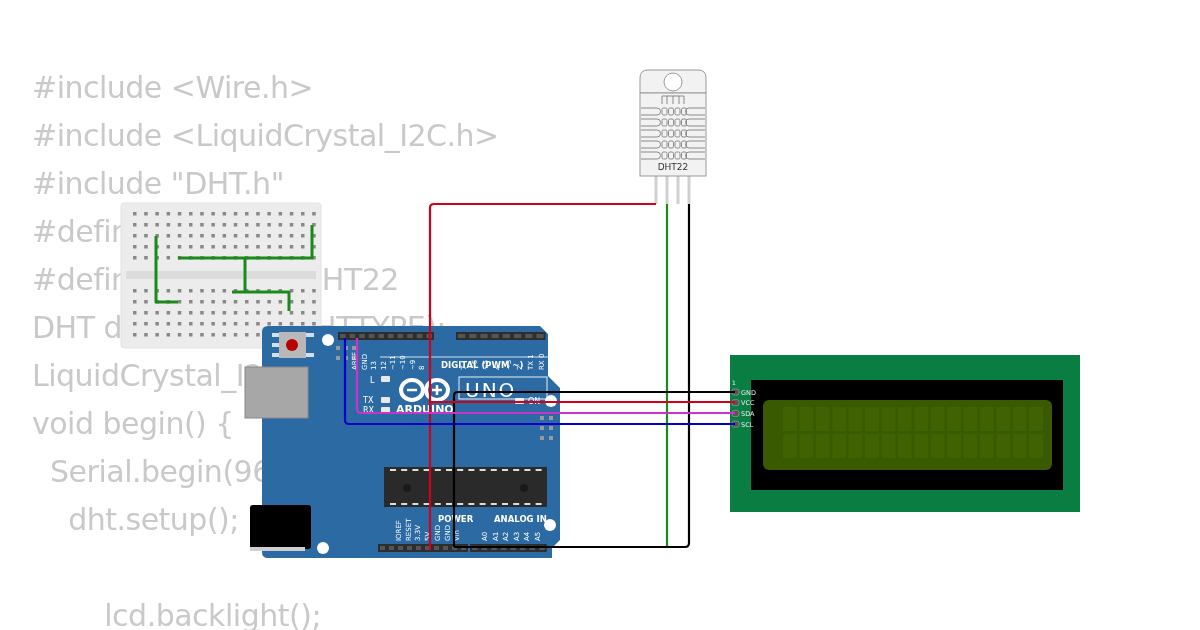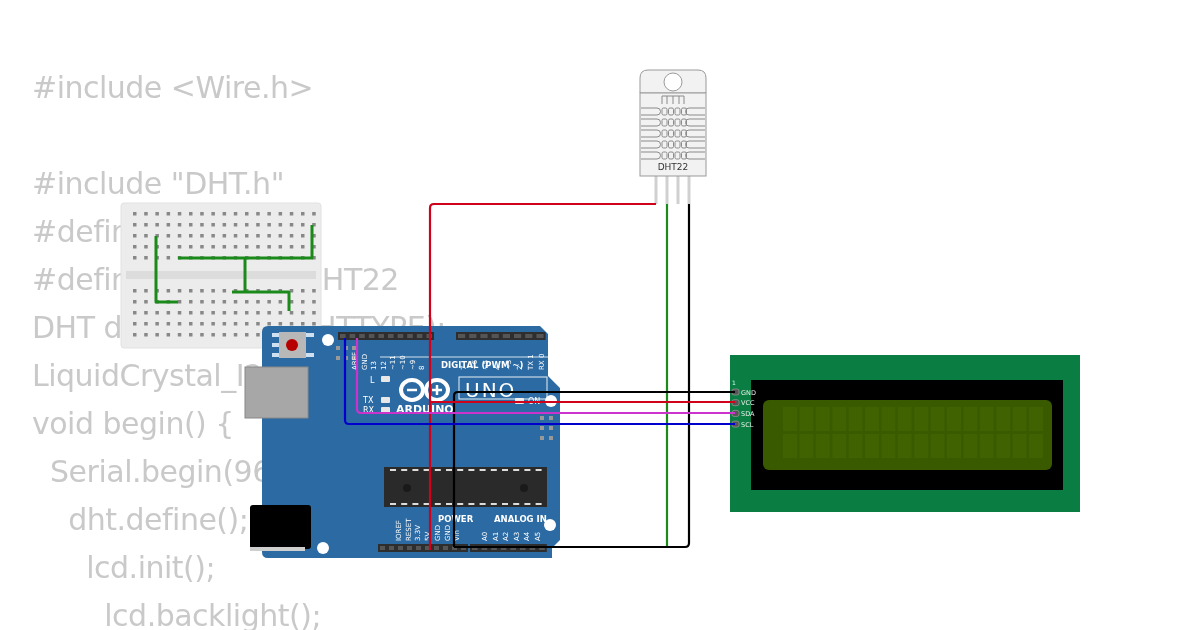--- a/index.html
+++ b/index.html
@@ -7,29 +7,29 @@
   .code { position:absolute; left:0; top:0; width:1200px; height:630px;border-radius:21px; }
   .code-line { position:absolute; color:#c9c9c9; font-family:"DejaVu Sans", sans-serif; font-size:30px; white-space:pre; letter-spacing:-0.5px; }
   svg#circuit { position:absolute; left:0; top:0; }
   svg text { font-family:"DejaVu Sans", sans-serif; }
 </style>
 </head>
 <body>
 
 <div class="code">
   <div class="code-line" style="left:32px;top:70px">#include &lt;Wire.h&gt;</div>
+  <div class="code-line" style="left:32px;top:118px">#include &lt;LiquidCrystal_I2C.h&gt;</div>
   <div class="code-line" style="left:32px;top:166px">#include "DHT.h"</div>
   <div class="code-line" style="left:32px;top:214px">#define DHTPIN 2</div>
   <div class="code-line" style="left:32px;top:262px">#define DHTTYPE DHT22</div>
   <div class="code-line" style="left:32px;top:310px">DHT dht(DHTPIN, DHTTYPE);</div>
   <div class="code-line" style="left:32px;top:358px">LiquidCrystal_I2C lcd(0x27, 16, 2);</div>
   <div class="code-line" style="left:32px;top:406px">void begin() {</div>
   <div class="code-line" style="left:32px;top:454px">  Serial.begin(9600);</div>
-  <div class="code-line" style="left:32px;top:502px">    dht.define();</div>
-  <div class="code-line" style="left:32px;top:550px">      lcd.init();</div>
+  <div class="code-line" style="left:32px;top:502px">    dht.setup();</div>
   <div class="code-line" style="left:32px;top:598px">        lcd.backlight();</div>
 </div>
 
 <svg id="circuit" width="1200" height="630" viewBox="0 0 1200 630">
 
   <g>
     <rect x="121" y="203" width="200" height="145" rx="3" fill="#ececec" stroke="#e2e2e2"></rect>
     <rect x="126" y="271" width="190" height="8" fill="#dcdcdc"></rect>
     <g id="bb-holes">
         <rect x="133" y="212" width="3.5" height="3.5" fill="#888"></rect>

